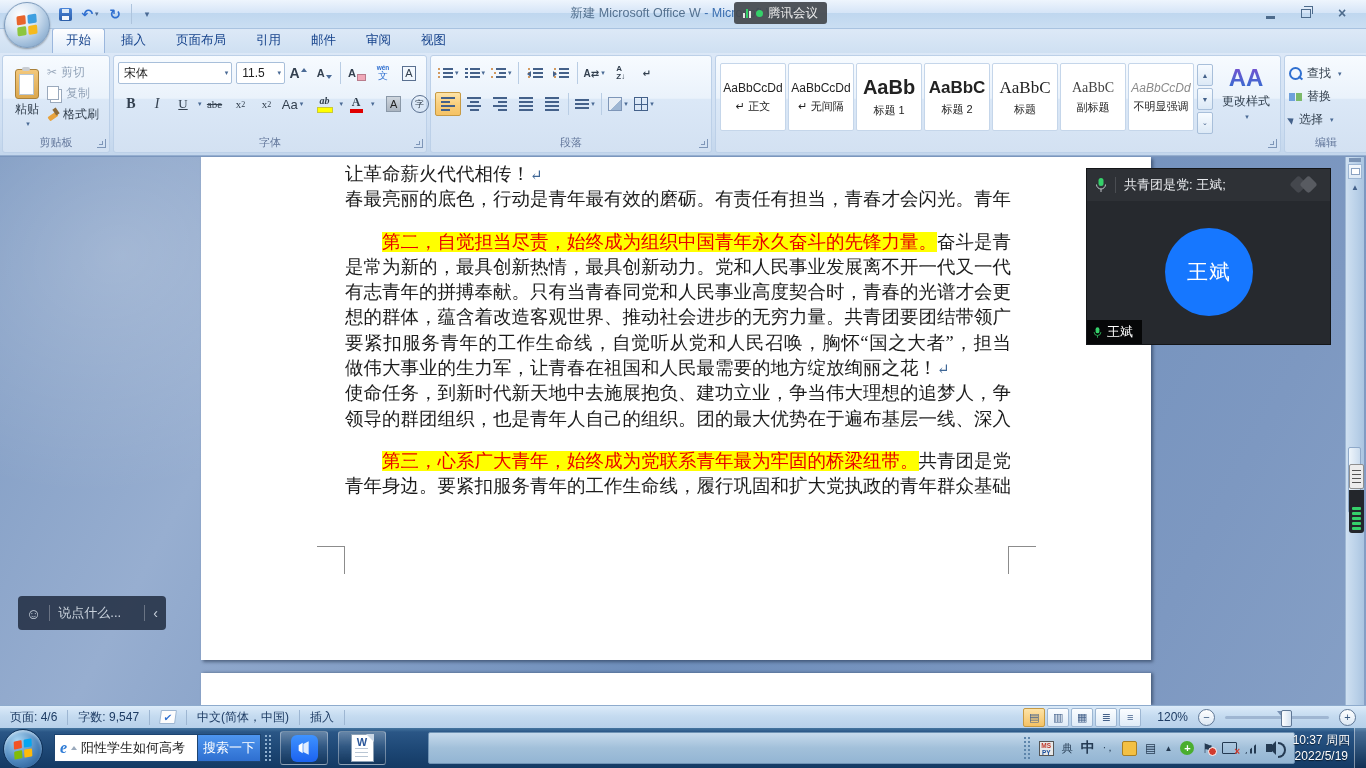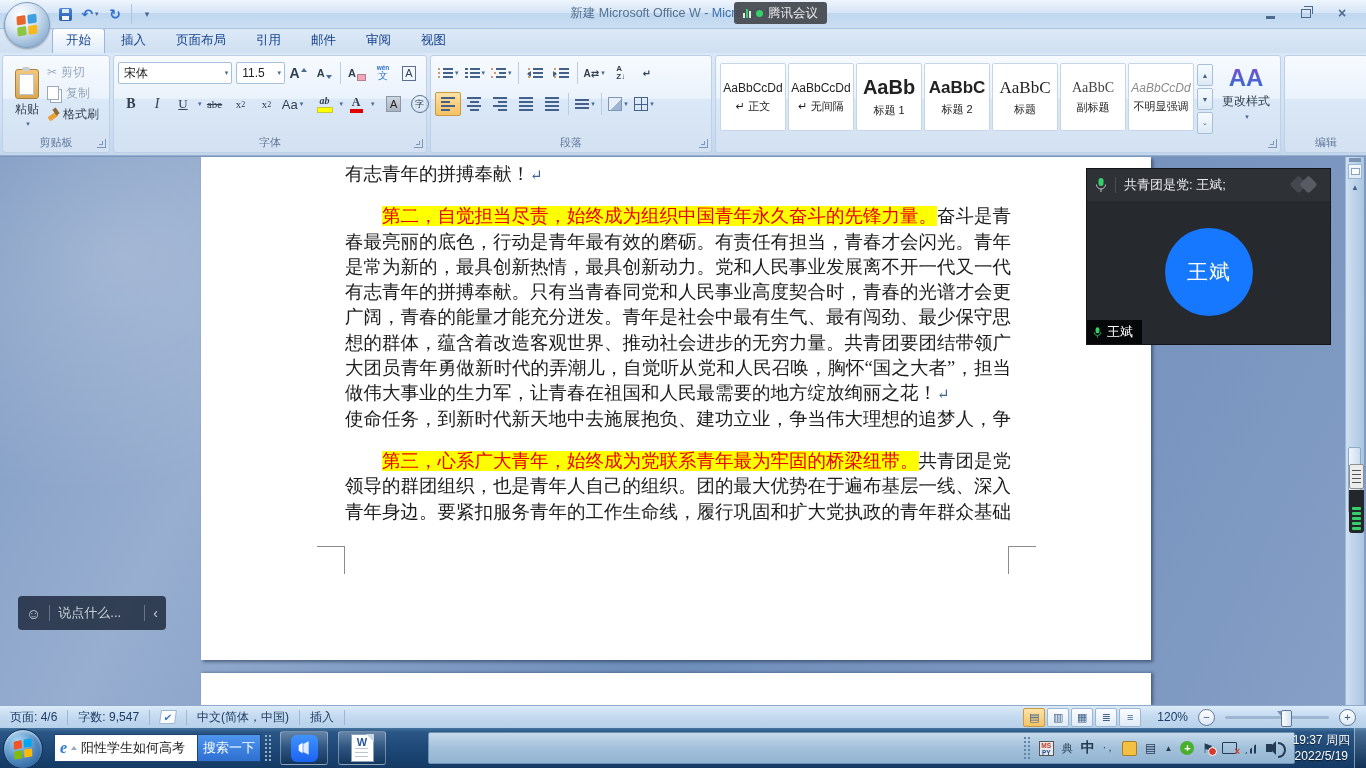--- a/index.html
+++ b/index.html
@@ -595,39 +595,57 @@
         <div class="chgsty">
           <span class="aa">AA</span>
           <span>更改样式</span>
           <span class="dd">▾</span>
         </div>
       </div>
       <span class="launcher"></span>
     </div>
 
     <div class="group g-edit">
+      <div class="editcol">
+        <div class="erow">
+            <span class="i-find"></span>
+            <span>查找</span>
+            <span class="dd">▾</span>
+          </div>
+        <div class="erow">
+            <span class="i-repl">
+              <i></i>
+              <i></i>
+            </span>
+            <span>替换</span>
+          </div>
+        <div class="erow">
+            <span class="i-sel"></span>
+            <span>选择</span>
+            <span class="dd">▾</span>
+          </div>
+      </div>
       <div class="glabel">编辑</div>
     </div>
   </div>
 
   <div class="workspace">
     <div class="page">
       <div class="doc-text" id="doc-text">
-          <div class="doc-line lastline"><span>有志青年的拼搏奉献！</span><span class="mark">↵</span></div>
+          <div class="doc-line lastline"><span>让革命薪火代代相传！</span><span class="mark">↵</span></div>
+          <div class="doc-line"><span>春最亮丽的底色，行动是青年最有效的磨砺。有责任有担当，青春才会闪光。青年</span></div>
           <div class="doc-line indent pstart"><span class="hl">第二，自觉担当尽责，始终成为组织中国青年永久奋斗的先锋力量。</span><span>奋斗是青</span></div>
-          <div class="doc-line"><span>春最亮丽的底色，行动是青年最有效的磨砺。有责任有担当，青春才会闪光。青年</span></div>
           <div class="doc-line"><span>是常为新的，最具创新热情，最具创新动力。党和人民事业发展离不开一代又一代</span></div>
           <div class="doc-line"><span>有志青年的拼搏奉献。只有当青春同党和人民事业高度契合时，青春的光谱才会更</span></div>
-          <div class="doc-line"><span>广阔，青春的能量才能充分迸发。青年是社会中最有生气、最有闯劲、最少保守思</span></div>
           <div class="doc-line"><span>想的群体，蕴含着改造客观世界、推动社会进步的无穷力量。共青团要团结带领广</span></div>
-          <div class="doc-line"><span>大团员青年勇做新时代的弄潮儿，自觉听从党和人民召唤，胸怀“国之大者”，担当</span></div>
+          <div class="doc-line"><span>要紧扣服务青年的工作生命线，自觉听从党和人民召唤，胸怀“国之大者”，担当</span></div>
           <div class="doc-line lastline"><span>做伟大事业的生力军，让青春在祖国和人民最需要的地方绽放绚丽之花！</span><span class="mark">↵</span></div>
           <div class="doc-line"><span>使命任务，到新时代新天地中去施展抱负、建功立业，争当伟大理想的追梦人，争</span></div>
+          <div class="doc-line"><span>领导的群团组织，也是青年人自己的组织。团的最大优势在于遍布基层一线、深入</span></div>
           <div class="doc-line indent pstart"><span class="hl">第三，心系广大青年，始终成为党联系青年最为牢固的桥梁纽带。</span><span>共青团是党</span></div>
-          <div class="doc-line"><span>领导的群团组织，也是青年人自己的组织。团的最大优势在于遍布基层一线、深入</span></div>
           <div class="doc-line"><span>青年身边。要紧扣服务青年的工作生命线，履行巩固和扩大党执政的青年群众基础</span></div>
         </div>
       <div class="crop bl"></div>
       <div class="crop br"></div>
     </div>
     <div class="page2"></div>
     <div class="vscroll">
       <div class="sc-split"></div>
       <div class="sc-ruler">
           <i></i>
@@ -746,19 +764,19 @@
       <span class="t-soft"></span>
       <span class="t-doc">▤</span>
       <span class="t-up">▲</span>
       <span class="t-green">+</span>
       <span class="t-flag">⚑</span>
       <span class="t-netx"></span>
       <span class="t-bars"></span>
       <span class="t-vol"></span>
     </div>
     <div class="clock">
-      <div>19:37 周四</div>
+      <div>10:37 周四</div>
       <div>2022/5/19</div>
     </div>
     <div class="showdesk"></div>
   </div>
 
 </div>
 
 </body></html>

